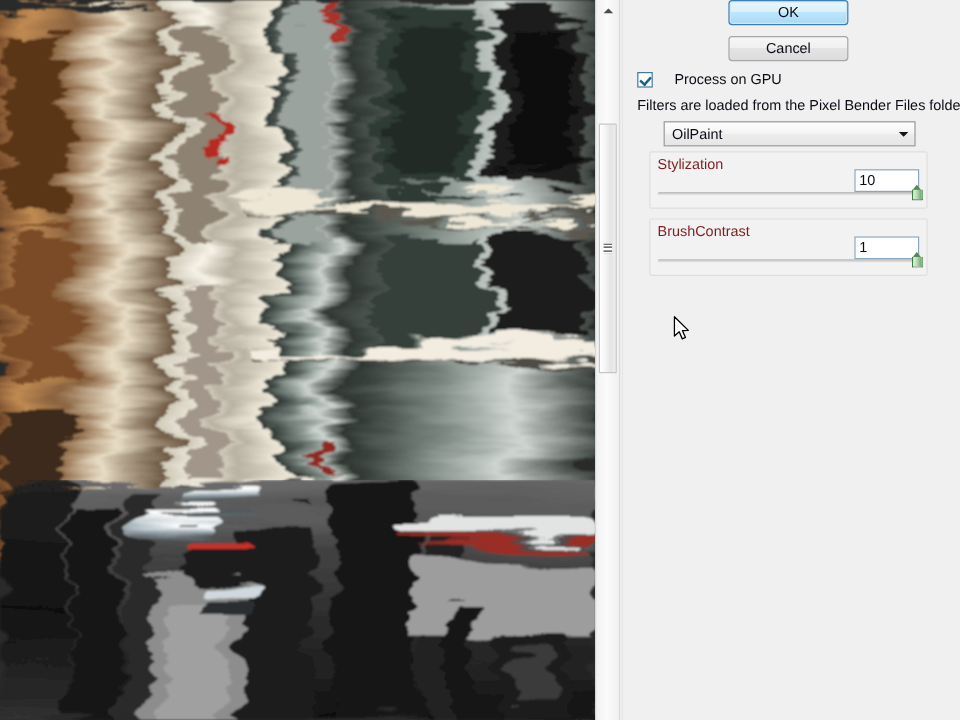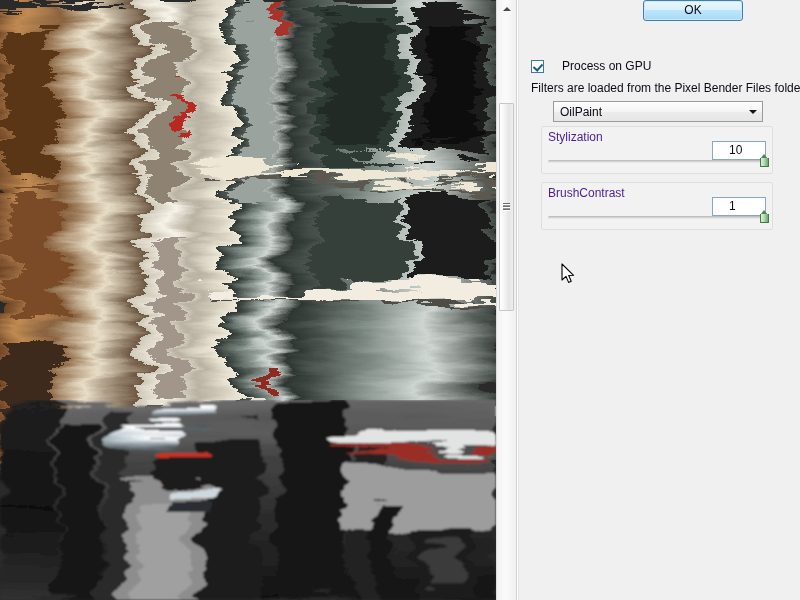--- a/index.html
+++ b/index.html
@@ -106,21 +106,20 @@
     box-sizing: border-box;
     cursor: default;
     user-select: none;
   }
   #ok-button {
     left: 88px;
     top: 0px;
     background: linear-gradient(to bottom, #eaf6fd 0%, #d9f0fc 48%, #bee6fd 49%, #a7d9f5 100%);
     border: 1px solid #3c7fb1;
     box-shadow: 0 0 0 1px #cfe6f5 inset;
-    margin-left: 36px;
   }
   #cancel-button {
     left: 88px;
     top: 30px;
     background: linear-gradient(to bottom, #f6f6f6 0%, #f0f0f0 48%, #e4e4e4 49%, #dcdcdc 100%);
     border: 1px solid #a6a6a6;
   }
 
   
   #gpu-row {
@@ -212,38 +211,38 @@
     border: 1px solid #dedede;
     border-radius: 2px;
     background: #f2f2f2;
     box-sizing: border-box;
   }
   .param-label {
     position: absolute;
     left: 6px;
     top: 3px;
     font-size: 12px;
-    color: #4c1d95;
+    color: #7f1d1d;
     background: #f2f2f2;
     padding-right: 4px;
     white-space: nowrap;
   }
   .param-value {
     position: absolute;
     right: 6px;
     top: 14px;
     width: 54px;
     height: 19px;
     background: #ffffff;
     border: 1px solid #8ba7bf;
     box-sizing: border-box;
     font-size: 12px;
     color: #0b0b16;
     line-height: 17px;
-    padding-left: 16px;
+    padding-left: 3px;
   }
   .param-slider {
     position: absolute;
     left: 6px;
     right: 6px;
     bottom: 6px;
     height: 12px;
   }
   .slider-track {
     position: absolute;
@@ -424,20 +423,21 @@
       <div class="tri"></div>
     </div>
     <div id="scroll-thumb">
       <div class="grip"></div>
     </div>
   </div>
 
   <div id="settings-panel">
 
     <div class="btn" id="ok-button">OK</div>
+    <div class="btn" id="cancel-button">Cancel</div>
 
     <div id="gpu-row">
       <span class="checkbox"></span>
       <span id="gpu-label">Process on GPU</span>
     </div>
 
     <div id="info-text">Filters are loaded from the Pixel Bender Files folder.</div>
 
     <div id="filter-select">
       <span id="filter-select-value">OilPaint</span>

